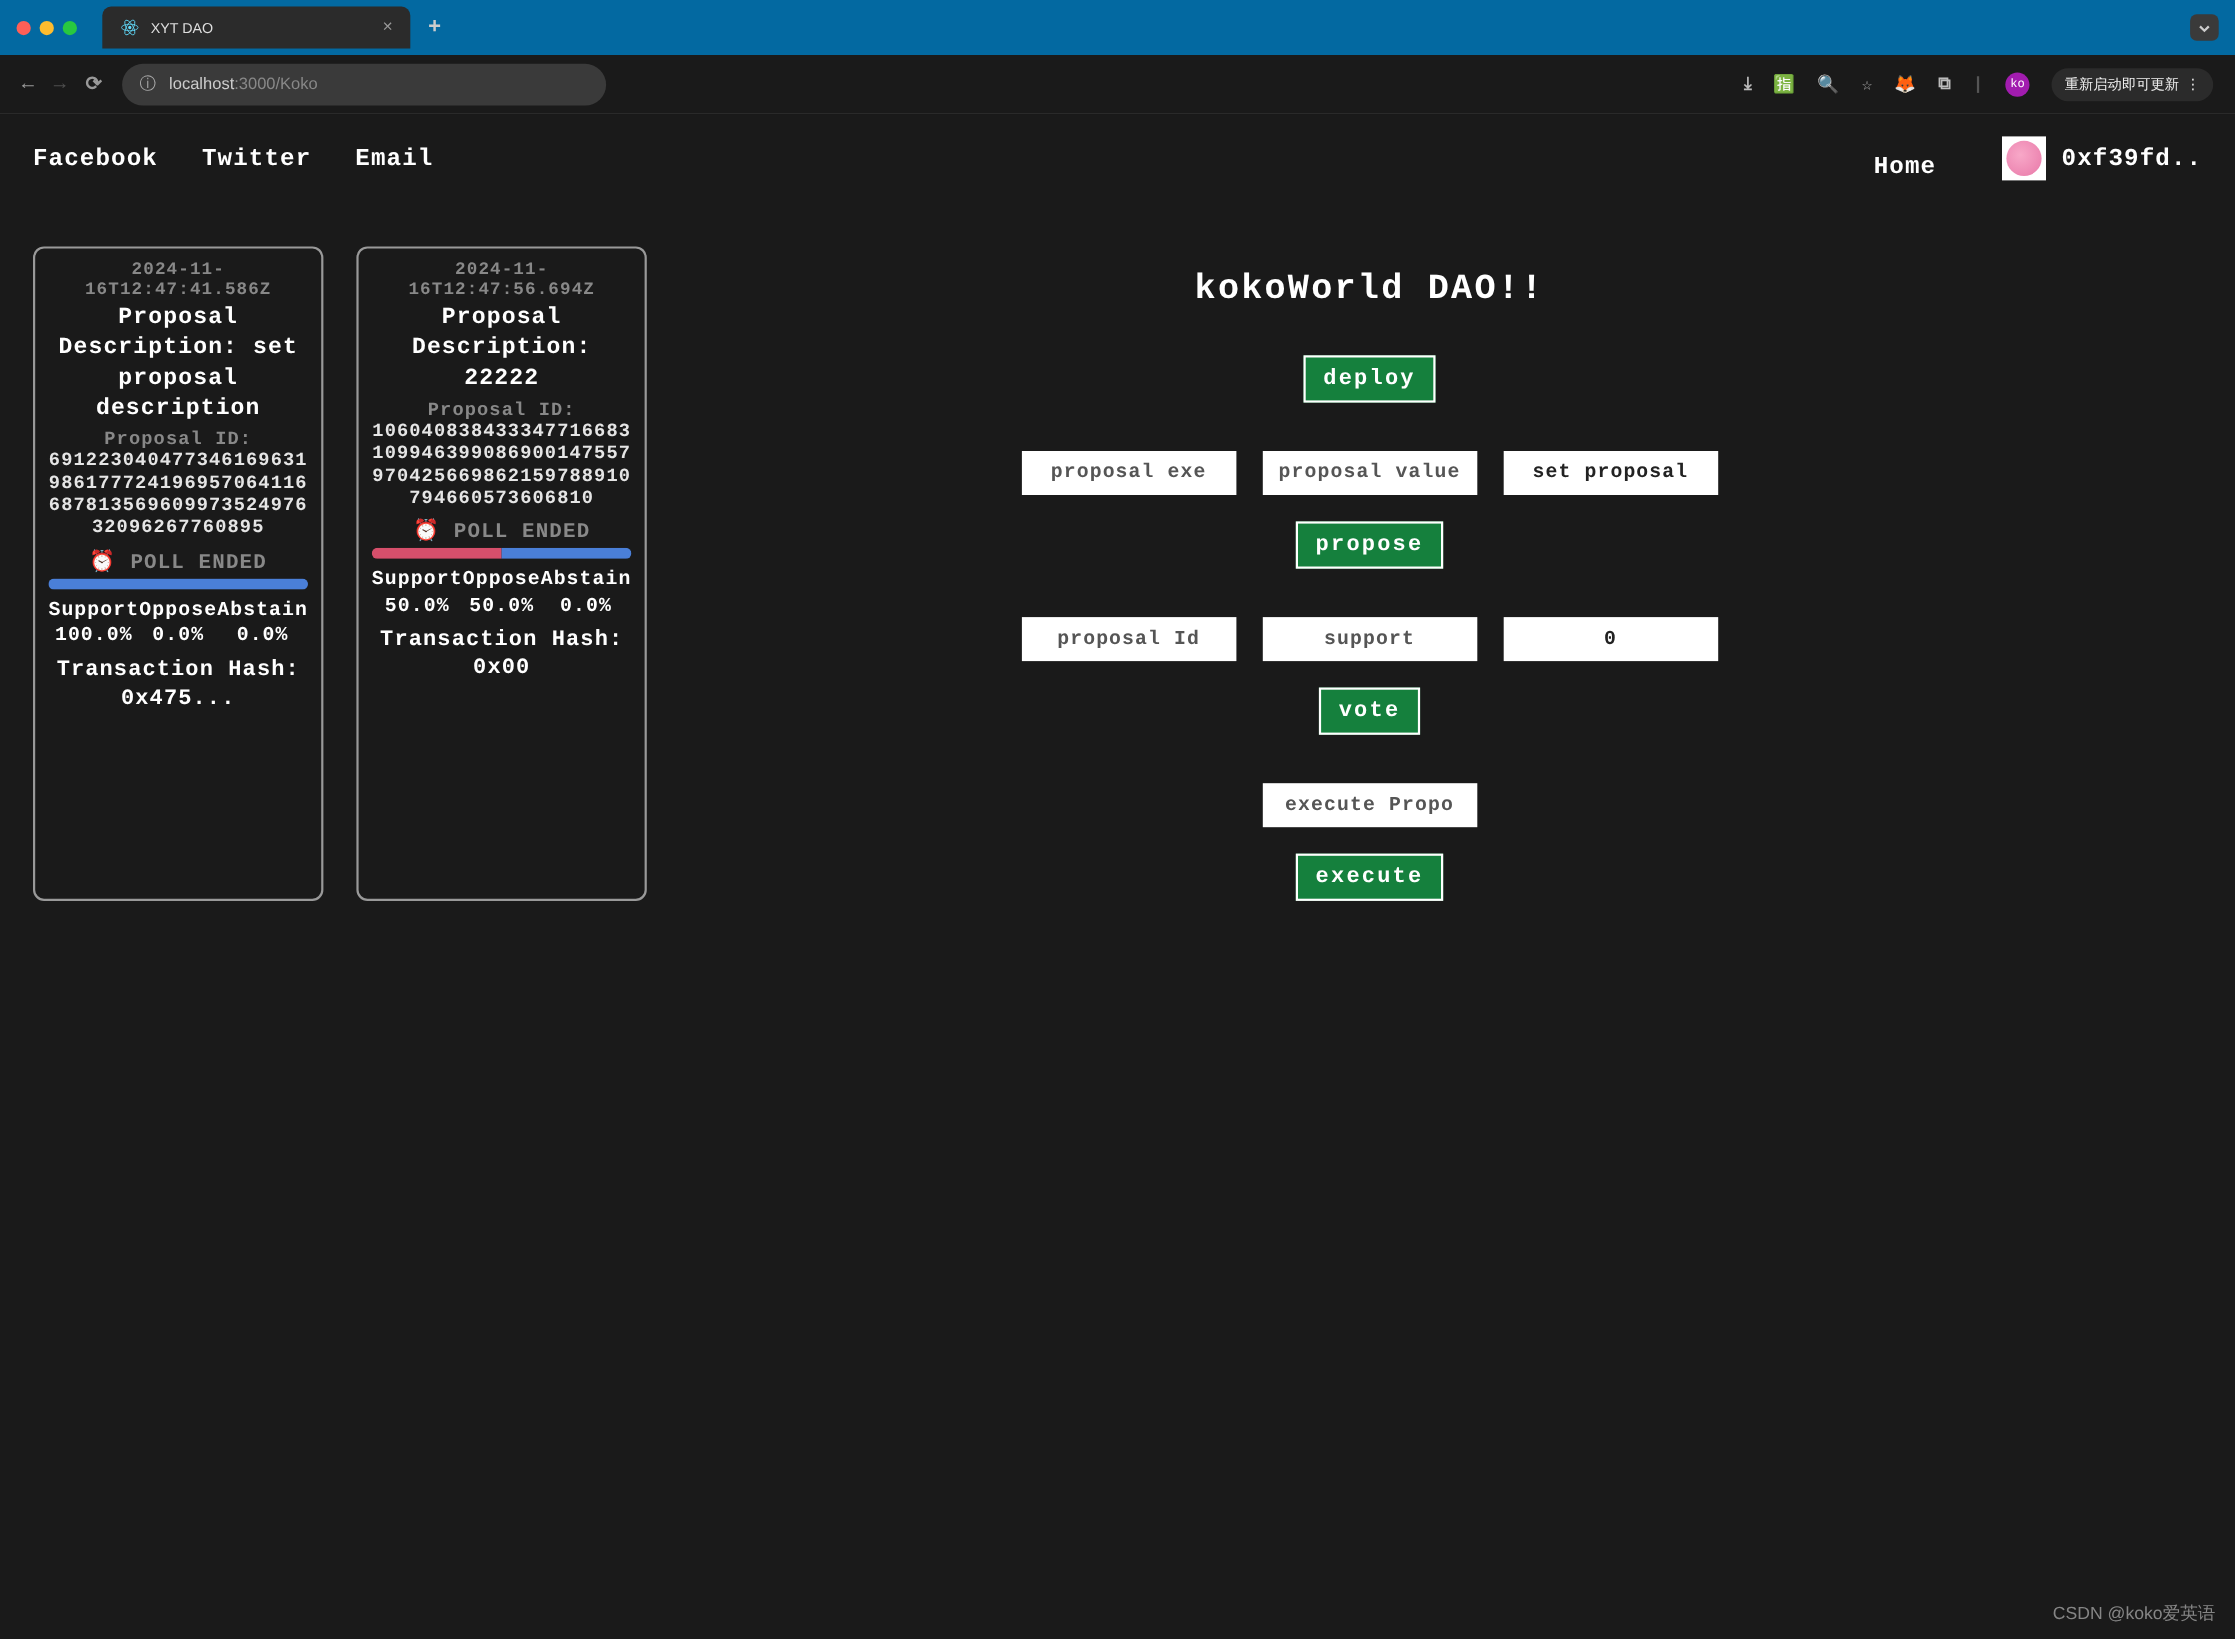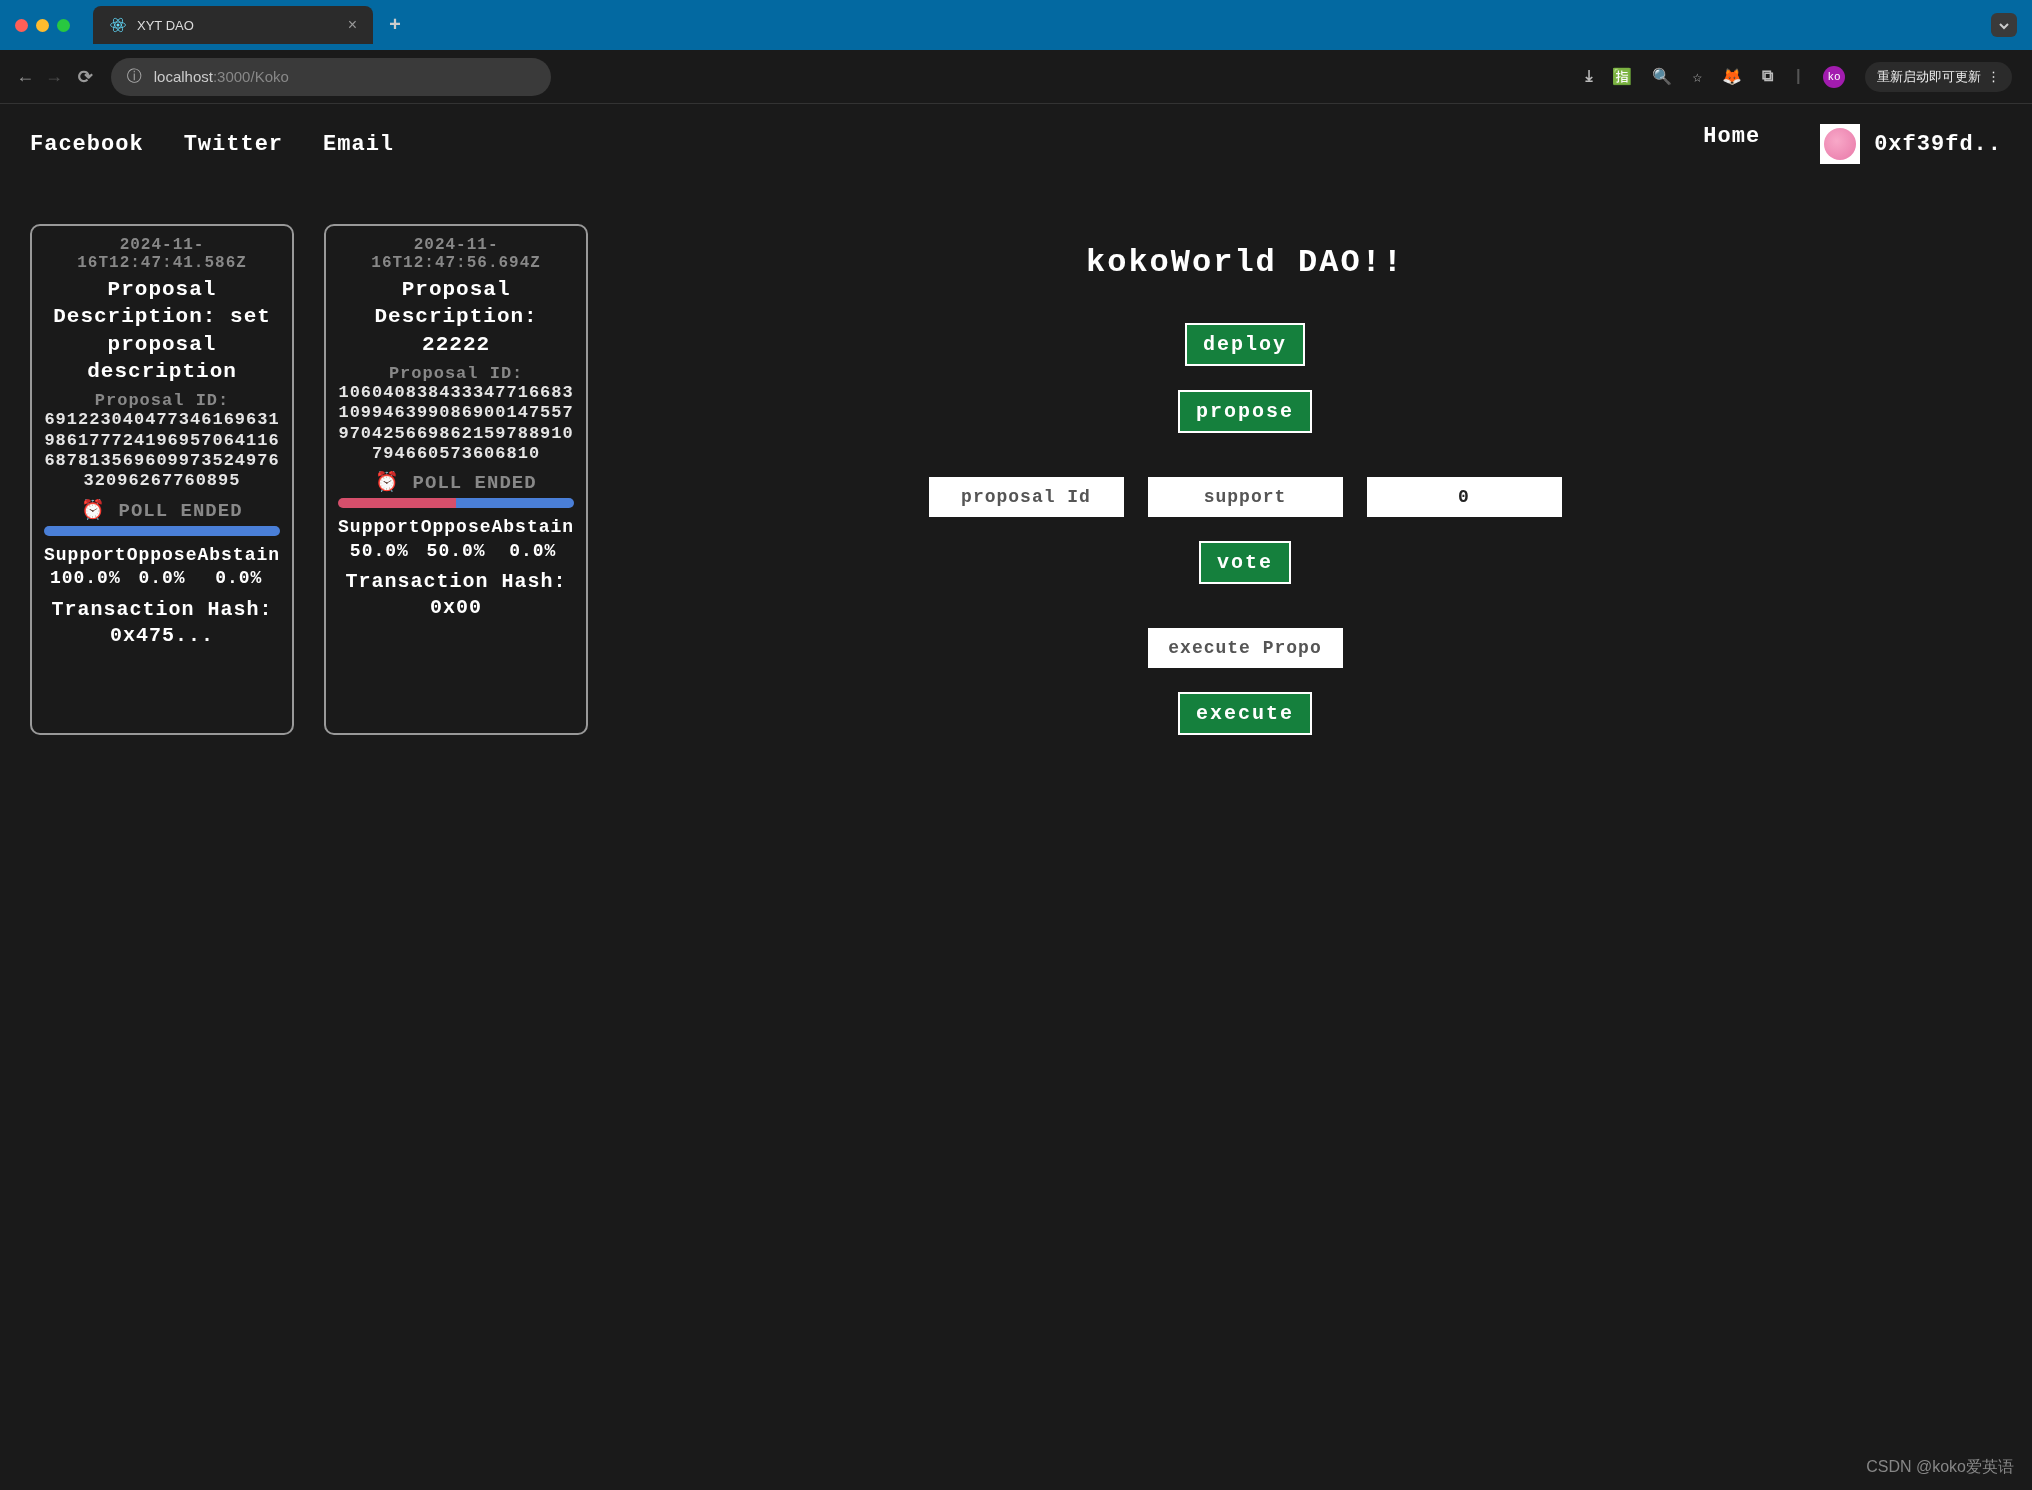--- a/index.html
+++ b/index.html
@@ -84,21 +84,21 @@
       letter-spacing: 1px;
     }
     .header-nav {
       display: flex;
       align-items: center;
       font-size: 22px;
       margin-bottom: 60px;
     }
     .nav-links { display: flex; gap: 40px; }
     .nav-link { color: #fff; cursor: pointer; }
-    .nav-right { margin-left: auto; display: flex; align-items: flex-start; gap: 60px; }
+    .nav-right { margin-left: auto; display: flex; align-items: flex-end; gap: 60px; }
     .avatar-box {
       width: 40px; height: 40px; background: #fff;
       display: flex; align-items: center; justify-content: center;
     }
     .kirby {
       width: 32px; height: 32px; background: radial-gradient(circle at 40% 40%, #f8a8c8, #e878a8);
       border-radius: 50%; position: relative;
     }
     .wallet-group { display: flex; align-items: center; gap: 14px; }
 
@@ -290,20 +290,25 @@
             </div>
         </div>
         <div class="tx-hash">Transaction Hash: 0x00</div>
       </div>
     </div>
 
     <div class="main-content">
       <div class="main-title">kokoWorld DAO!!</div>
       <button class="btn-pink">deploy</button>
 
+      <div class="input-row section-gap">
+        <input class="text-input" placeholder="proposal exe" style="">
+        <input class="text-input" placeholder="proposal value" style="">
+        <input class="text-input" value="set proposal" style="">
+      </div>
       <button class="btn-pink">propose</button>
 
       <div class="input-row section-gap">
         <input class="text-input" placeholder="proposal Id" style="">
         <input class="text-input" placeholder="support" style="">
         <input class="text-input" value="0" style="">
       </div>
       <button class="btn-pink">vote</button>
 
       <div class="input-row section-gap">

